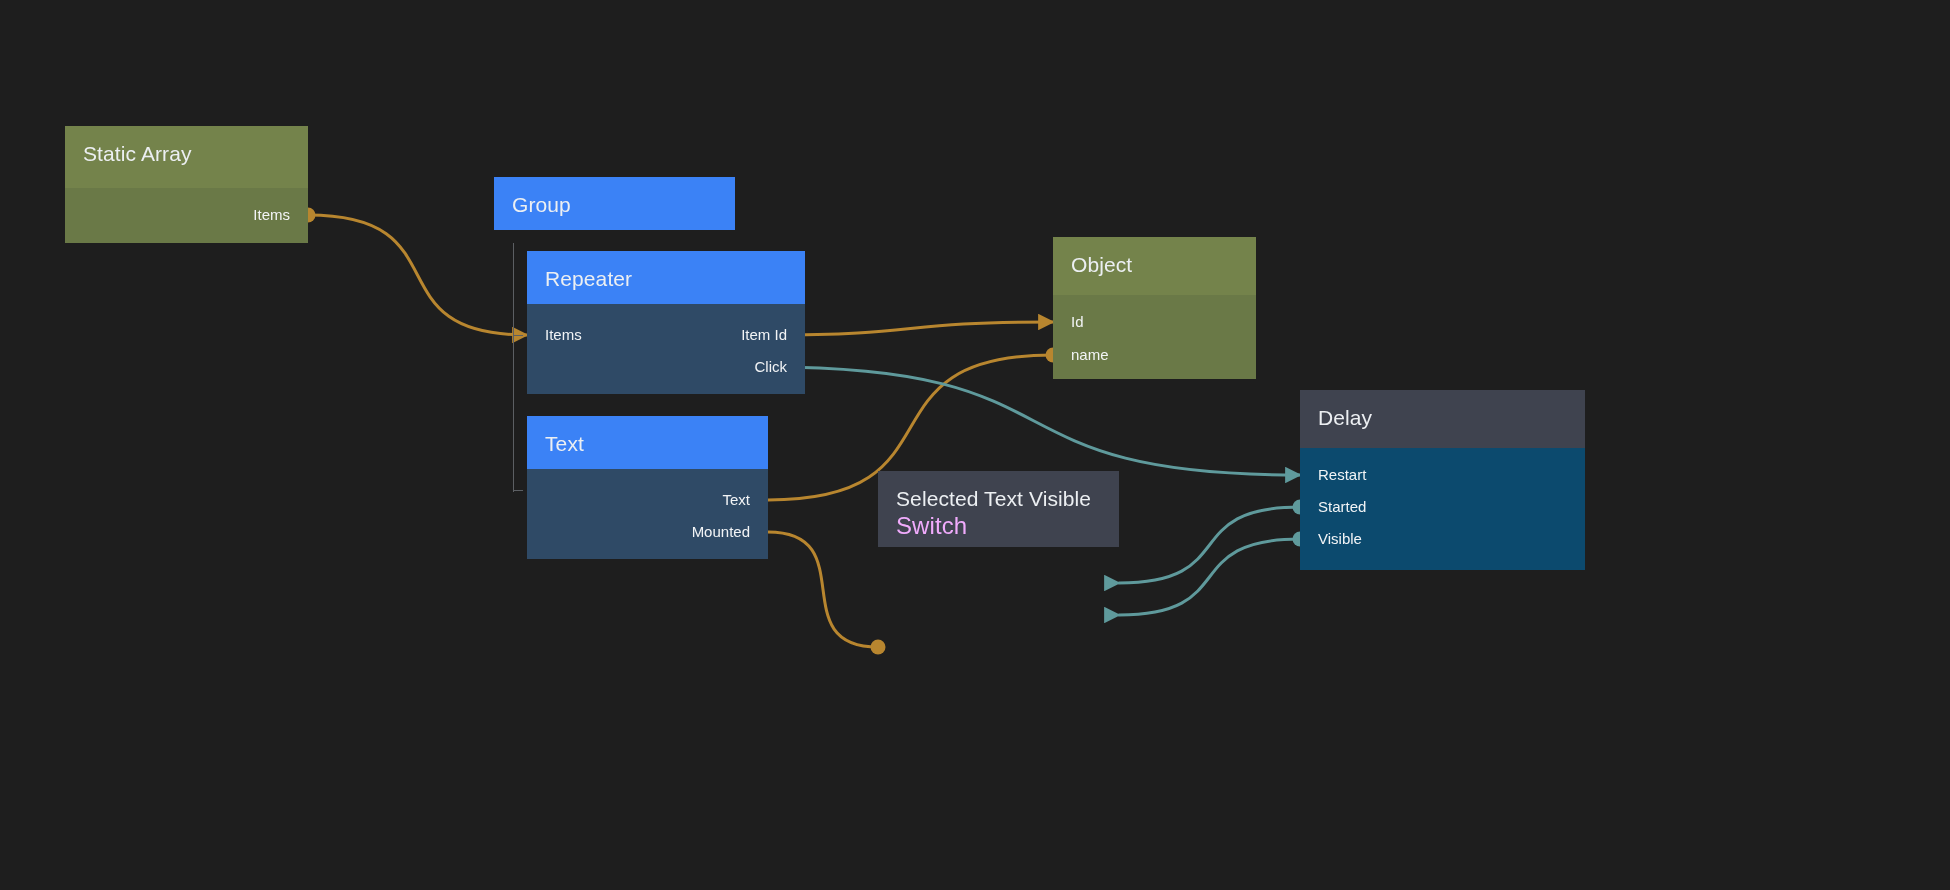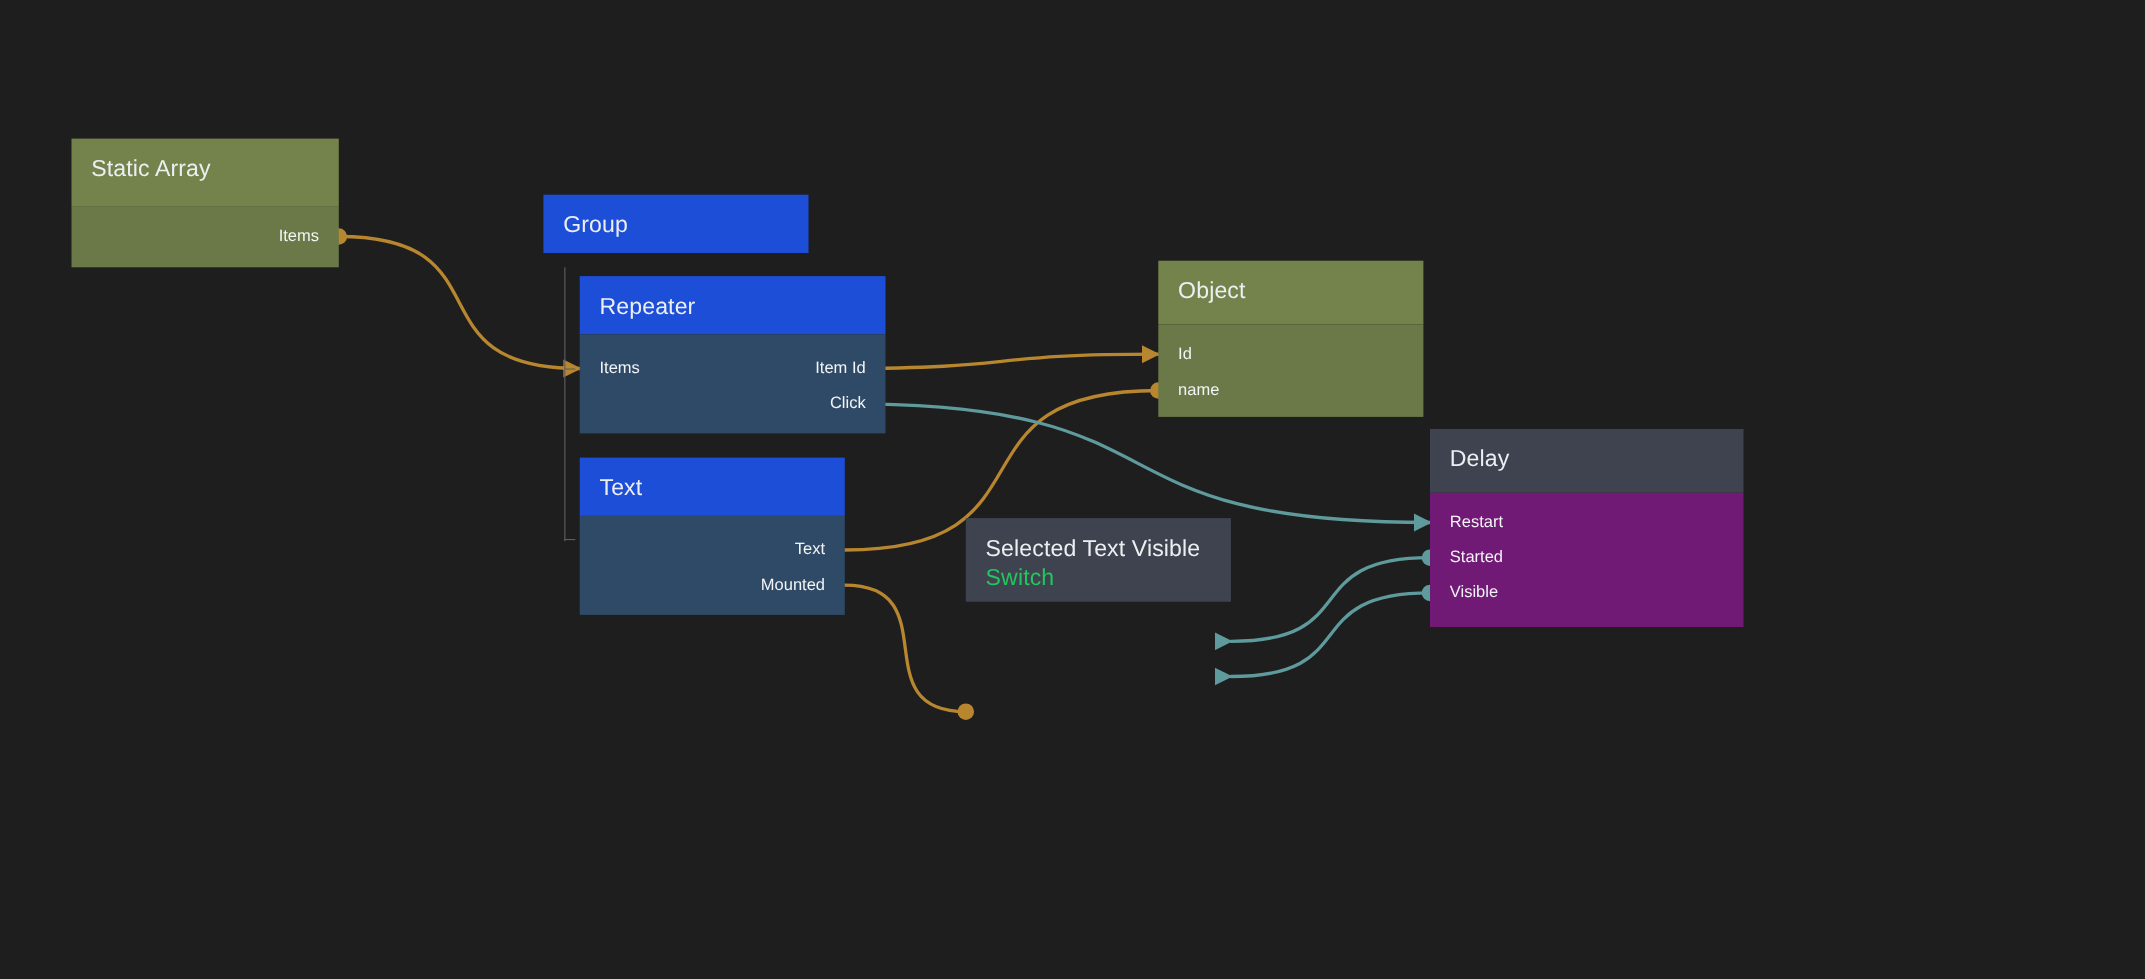--- a/index.html
+++ b/index.html
@@ -38,38 +38,38 @@
     box-sizing: border-box;
     padding: 14px 18px 0 18px;
     color: #eceff2;
     font-size: 21px;
     line-height: 28px;
     letter-spacing: .1px;
     white-space: nowrap;
     overflow: hidden;
   }
   .node-subtitle {
-    color: #22c55e;
-    font-size: 21px;
+    color: #f0abfc;
+    font-size: 24px;
     line-height: 26px;
     white-space: nowrap;
   }
   .node-body {
     box-sizing: border-box;
     position: relative;
   }
   
   .node-green .node-header { background: #74834b; }
   .node-green .node-body   { background: #6a7947; }
   
-  .node-blue .node-header { background: #1d4ed8; }
+  .node-blue .node-header { background: #3b82f6; }
   .node-blue .node-body   { background: #2f4a66; }
   
   .node-slate .node-header { background: #3f434f; }
-  .node-slate .node-body   { background: #701a75; }
+  .node-slate .node-body   { background: #0c4a6e; }
 
   .port {
     position: absolute;
     height: 24px;
     line-height: 24px;
     font-size: 15px;
     color: #f2f4f6;
     white-space: nowrap;
   }
   .port-left  { left: 18px;  text-align: left; }
@@ -153,21 +153,21 @@
       </div>
       <div class="node node-blue" style="left: 527px; top: 416px; width: 241px;">
         <div class="node-header" style="height: 53px;">
           <div>Text</div>
         </div>
         <div class="node-body" style="height: 90px;">
           <div class="port port-right" style="top: 19px;">Text</div>
           <div class="port port-right" style="top: 51px; text-align: right;">Mounted</div>
         </div>
       </div>
-      <div class="node node-green" style="left: 1053px; top: 237px; width: 241px;">
+      <div class="node node-green" style="left: 1053px; top: 237px; width: 203px;">
         <div class="node-header" style="height: 58px;">
           <div>Object</div>
         </div>
         <div class="node-body" style="height: 84px;">
           <div class="port port-left" style="top: 15px;">Id</div>
           <div class="port port-left" style="top: 48px;">name</div>
         </div>
       </div>
       <div class="node node-slate" style="left: 878px; top: 471px; width: 241px;">
         <div class="node-header" style="height: 76px;">

